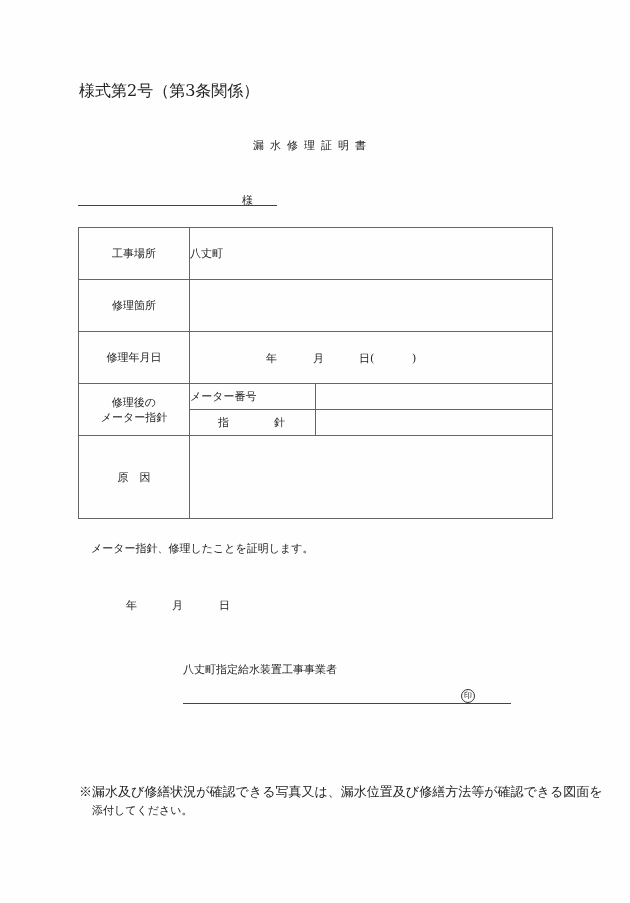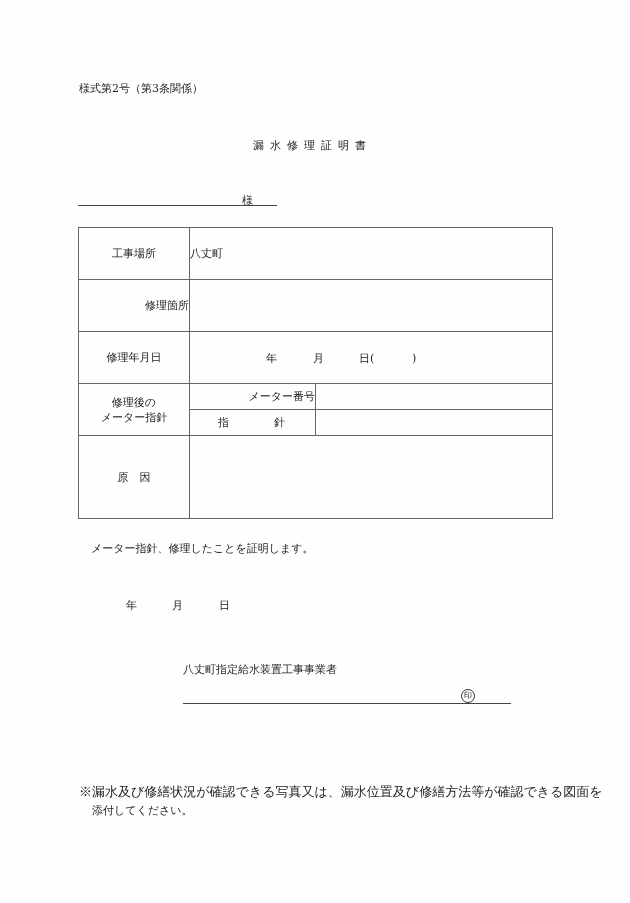--- a/index.html
+++ b/index.html
@@ -2,41 +2,41 @@
 <html><head>
 <meta charset="utf-8">
 <style>
   html, body { margin: 0; padding: 0; background: #fefefe; }
   body {
     width: 630px; height: 903px; position: relative; overflow: hidden;
     font-family: "DejaVu Serif", "Liberation Serif", serif;
     color: #222; font-size: 11px;
   }
   .abs { position: absolute; white-space: nowrap; }
-  .form-number { left: 79px; top: 81px; font-size: 11px; }
+  .form-number { left: 79px; top: 81px; font-size: 16px; }
   .doc-title { left: 253px; top: 138px; font-size: 11px; letter-spacing: 6px; }
   .addressee-line { left: 78px; top: 205px; width: 199px; border-bottom: 1px solid #444; height: 0; }
   .addressee-sama { left: 242px; top: 193px; font-size: 11px; }
 
   table.form {
     position: absolute; left: 78px; top: 227px; width: 474px;
     border-collapse: collapse; table-layout: fixed; padding-left: 42px;
   }
   table.form td { border: 1px solid #666; padding: 0; font-size: 11px; }
   td.label { text-align: center; }
   td.value { padding-left: 30px; }
   .r1 td { height: 51px; }
-  .r2 td { height: 51px; text-align: right; }
+  .r2 td { height: 51px; }
   .r3 td { height: 51px; }
   .r4 td { height: 25px; }
   .r5 td { height: 25px; }
   .r6 td { height: 82px; }
   .date-row { position: relative; height: 100%; }
   .date-row span { position: absolute; top: 50%; transform: translateY(-50%); }
-  .sub-label { text-align: right; }
+  .sub-label { text-align: left; }
   .needle { display: flex; justify-content: space-between; padding: 0 30px 0 28px; }
 
   .statement { left: 91px; top: 541px; font-size: 11px; }
   .cert-date span { position: absolute; top: 598px; font-size: 11px; }
   .contractor-label { left: 183px; top: 654px; font-size: 11px; margin-top: 8px; }
   .sign-line { left: 183px; top: 703px; width: 328px; border-bottom: 1px solid #444; height: 0; }
   .seal { left: 461px; top: 689px; width: 12px; height: 12px; border: 1px solid #333; border-radius: 50%;
           font-size: 8px; line-height: 12px; text-align: center; }
   .note1 { left: 79px; top: 783px; font-size: 13px; }
   .note2 { left: 92px; top: 803px; font-size: 11px; font-family: Liberation Mono, monospace; }

